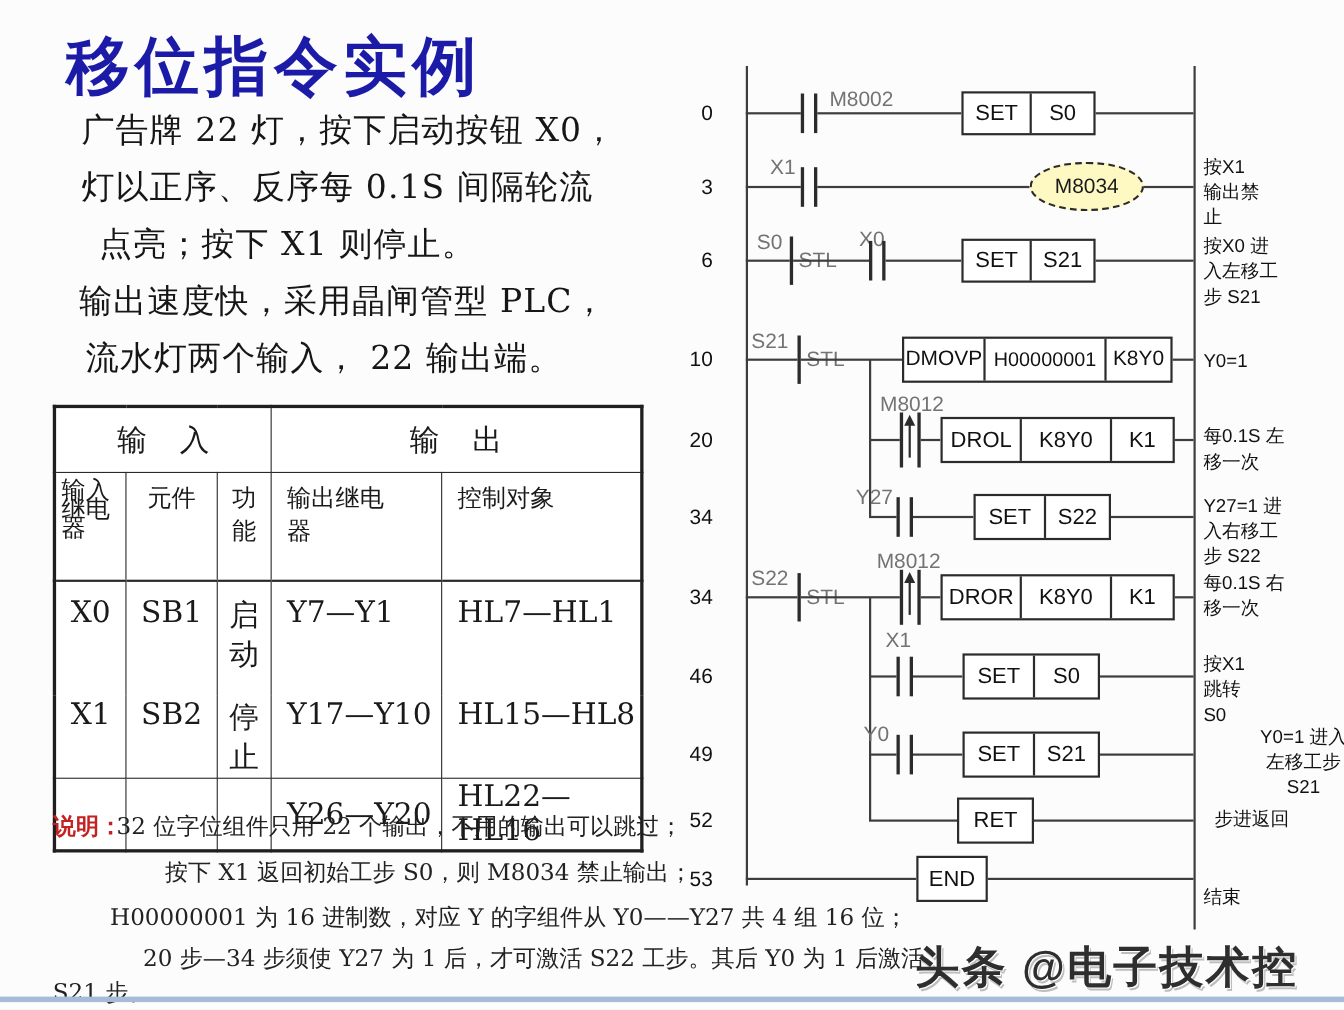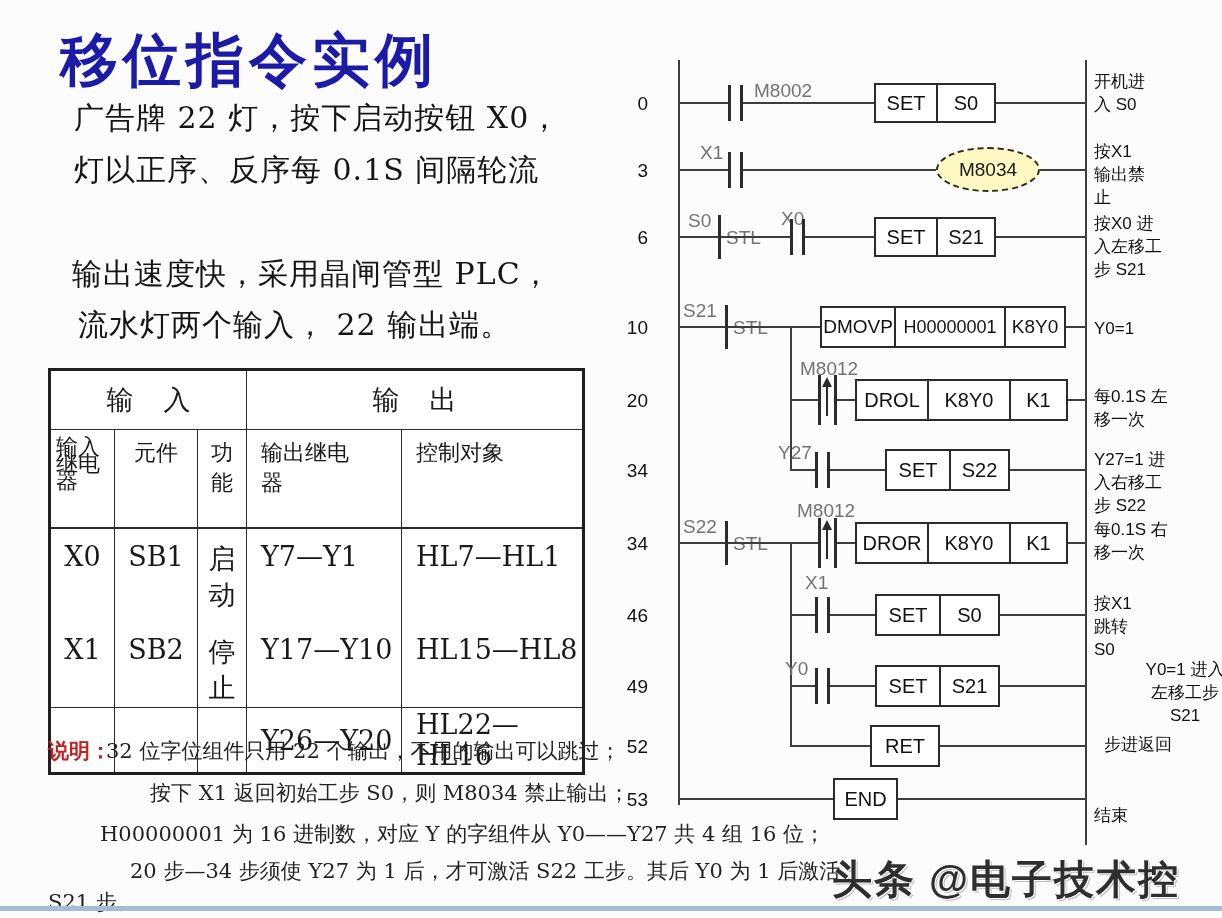--- a/index.html
+++ b/index.html
@@ -45,20 +45,21 @@
 </style>
 </head>
 <body>
 
 <div class="slide">
 
   <div class="abs title" style="left:60px;top:22px;">移位指令实例</div>
 
   <div class="abs intro" style="left:74px;top:98px;">广告牌 22 灯，按下启动按钮 X0，</div>
   <div class="abs intro" style="left:74px;top:150px;">灯以正序、反序每 0.1S 间隔轮流</div>
+  <div class="abs intro" style="left:90px;top:202px;">点亮；按下 X1 则停止。</div>
   <div class="abs intro" style="left:72px;top:254px;">输出速度快，采用晶闸管型 PLC，</div>
   <div class="abs intro" style="left:78px;top:305px;">流水灯两个输入， 22 输出端。</div>
 
   <div class="abs" style="left:48px;top:368px;">
     <table class="io">
       <colgroup>
           <col style="width:65px">
           <col style="width:83px">
           <col style="width:49px">
           <col style="width:155px">
@@ -248,22 +249,20 @@
     <div class="cell" style="flex:1;">RET</div>
   </div>
   <div class="abs wire" style="left:940px;top:745px;width:145px;height:2px;"></div>
 
   <div class="abs wire" style="left:678px;top:798px;width:155px;height:2px;"></div>
   <div class="abs lbox" style="left:833px;top:778px;width:65px;height:42px;">
     <div class="cell" style="flex:1;">END</div>
   </div>
   <div class="abs wire" style="left:898px;top:798px;width:187px;height:2px;"></div>
 
-  <div class="abs cmt" style="left:1094px;top:70px;">开机进
-入 S0</div>
   <div class="abs cmt" style="left:1094px;top:140px;">按X1
 输出禁
 止</div>
   <div class="abs cmt" style="left:1094px;top:212px;">按X0 进
 入左移工
 步 S21</div>
   <div class="abs cmt" style="left:1094px;top:317px;">Y0=1</div>
   <div class="abs cmt" style="left:1094px;top:385px;">每0.1S 左
 移一次</div>
   <div class="abs cmt" style="left:1094px;top:448px;">Y27=1 进

